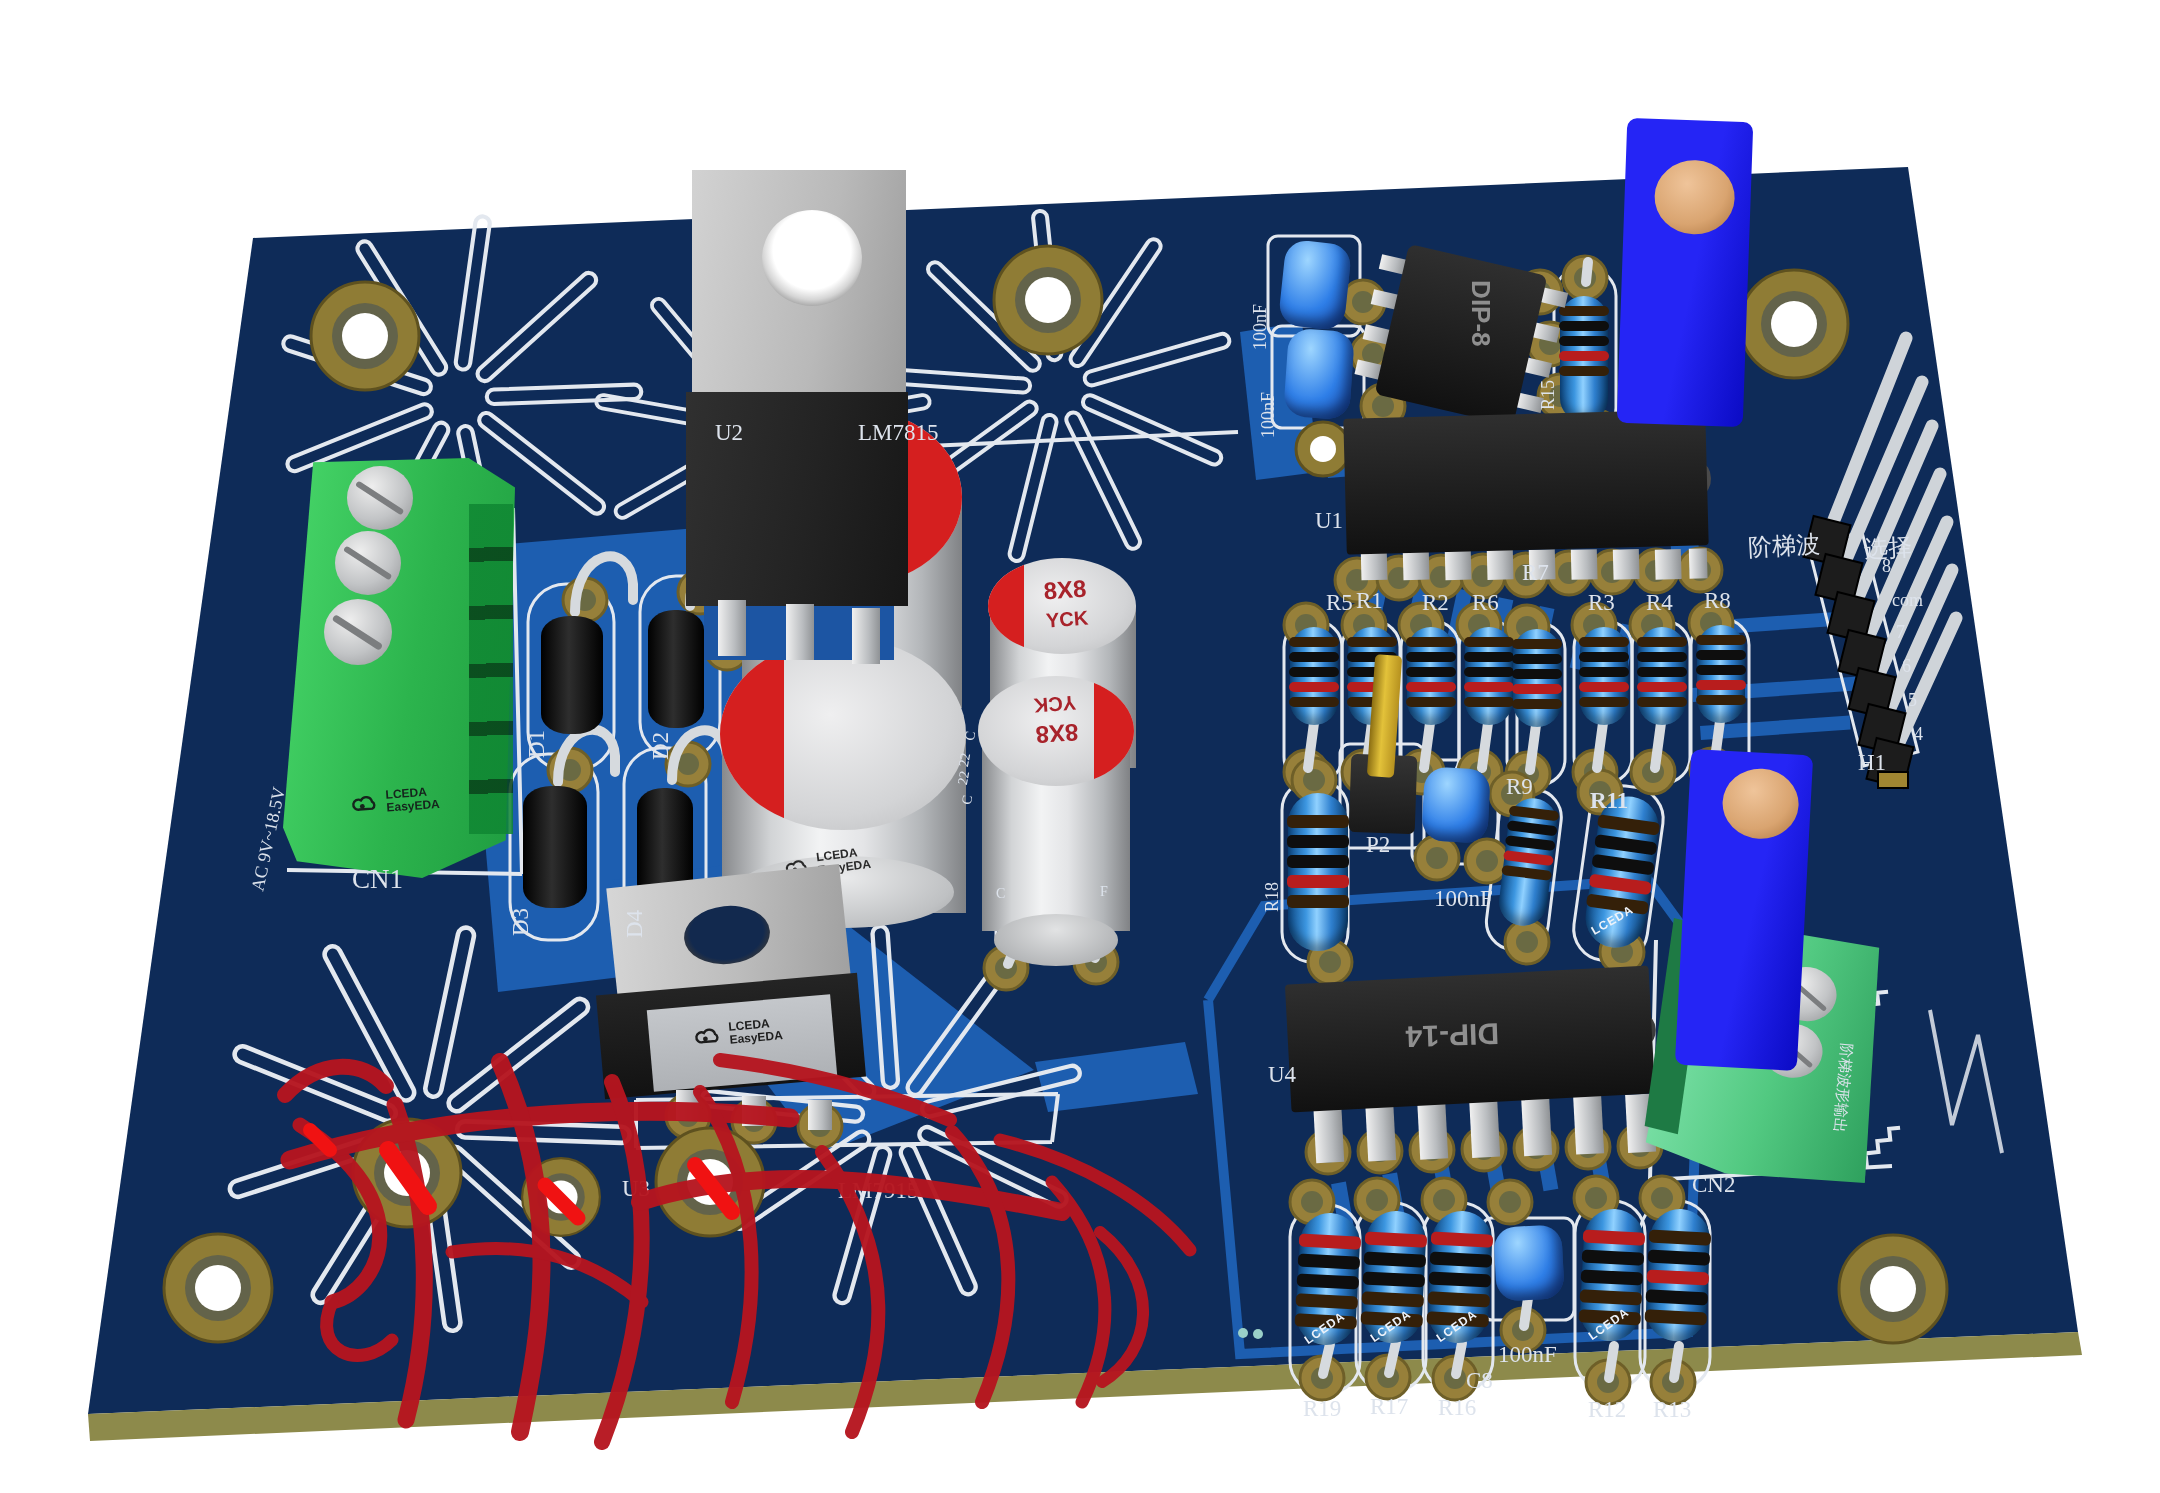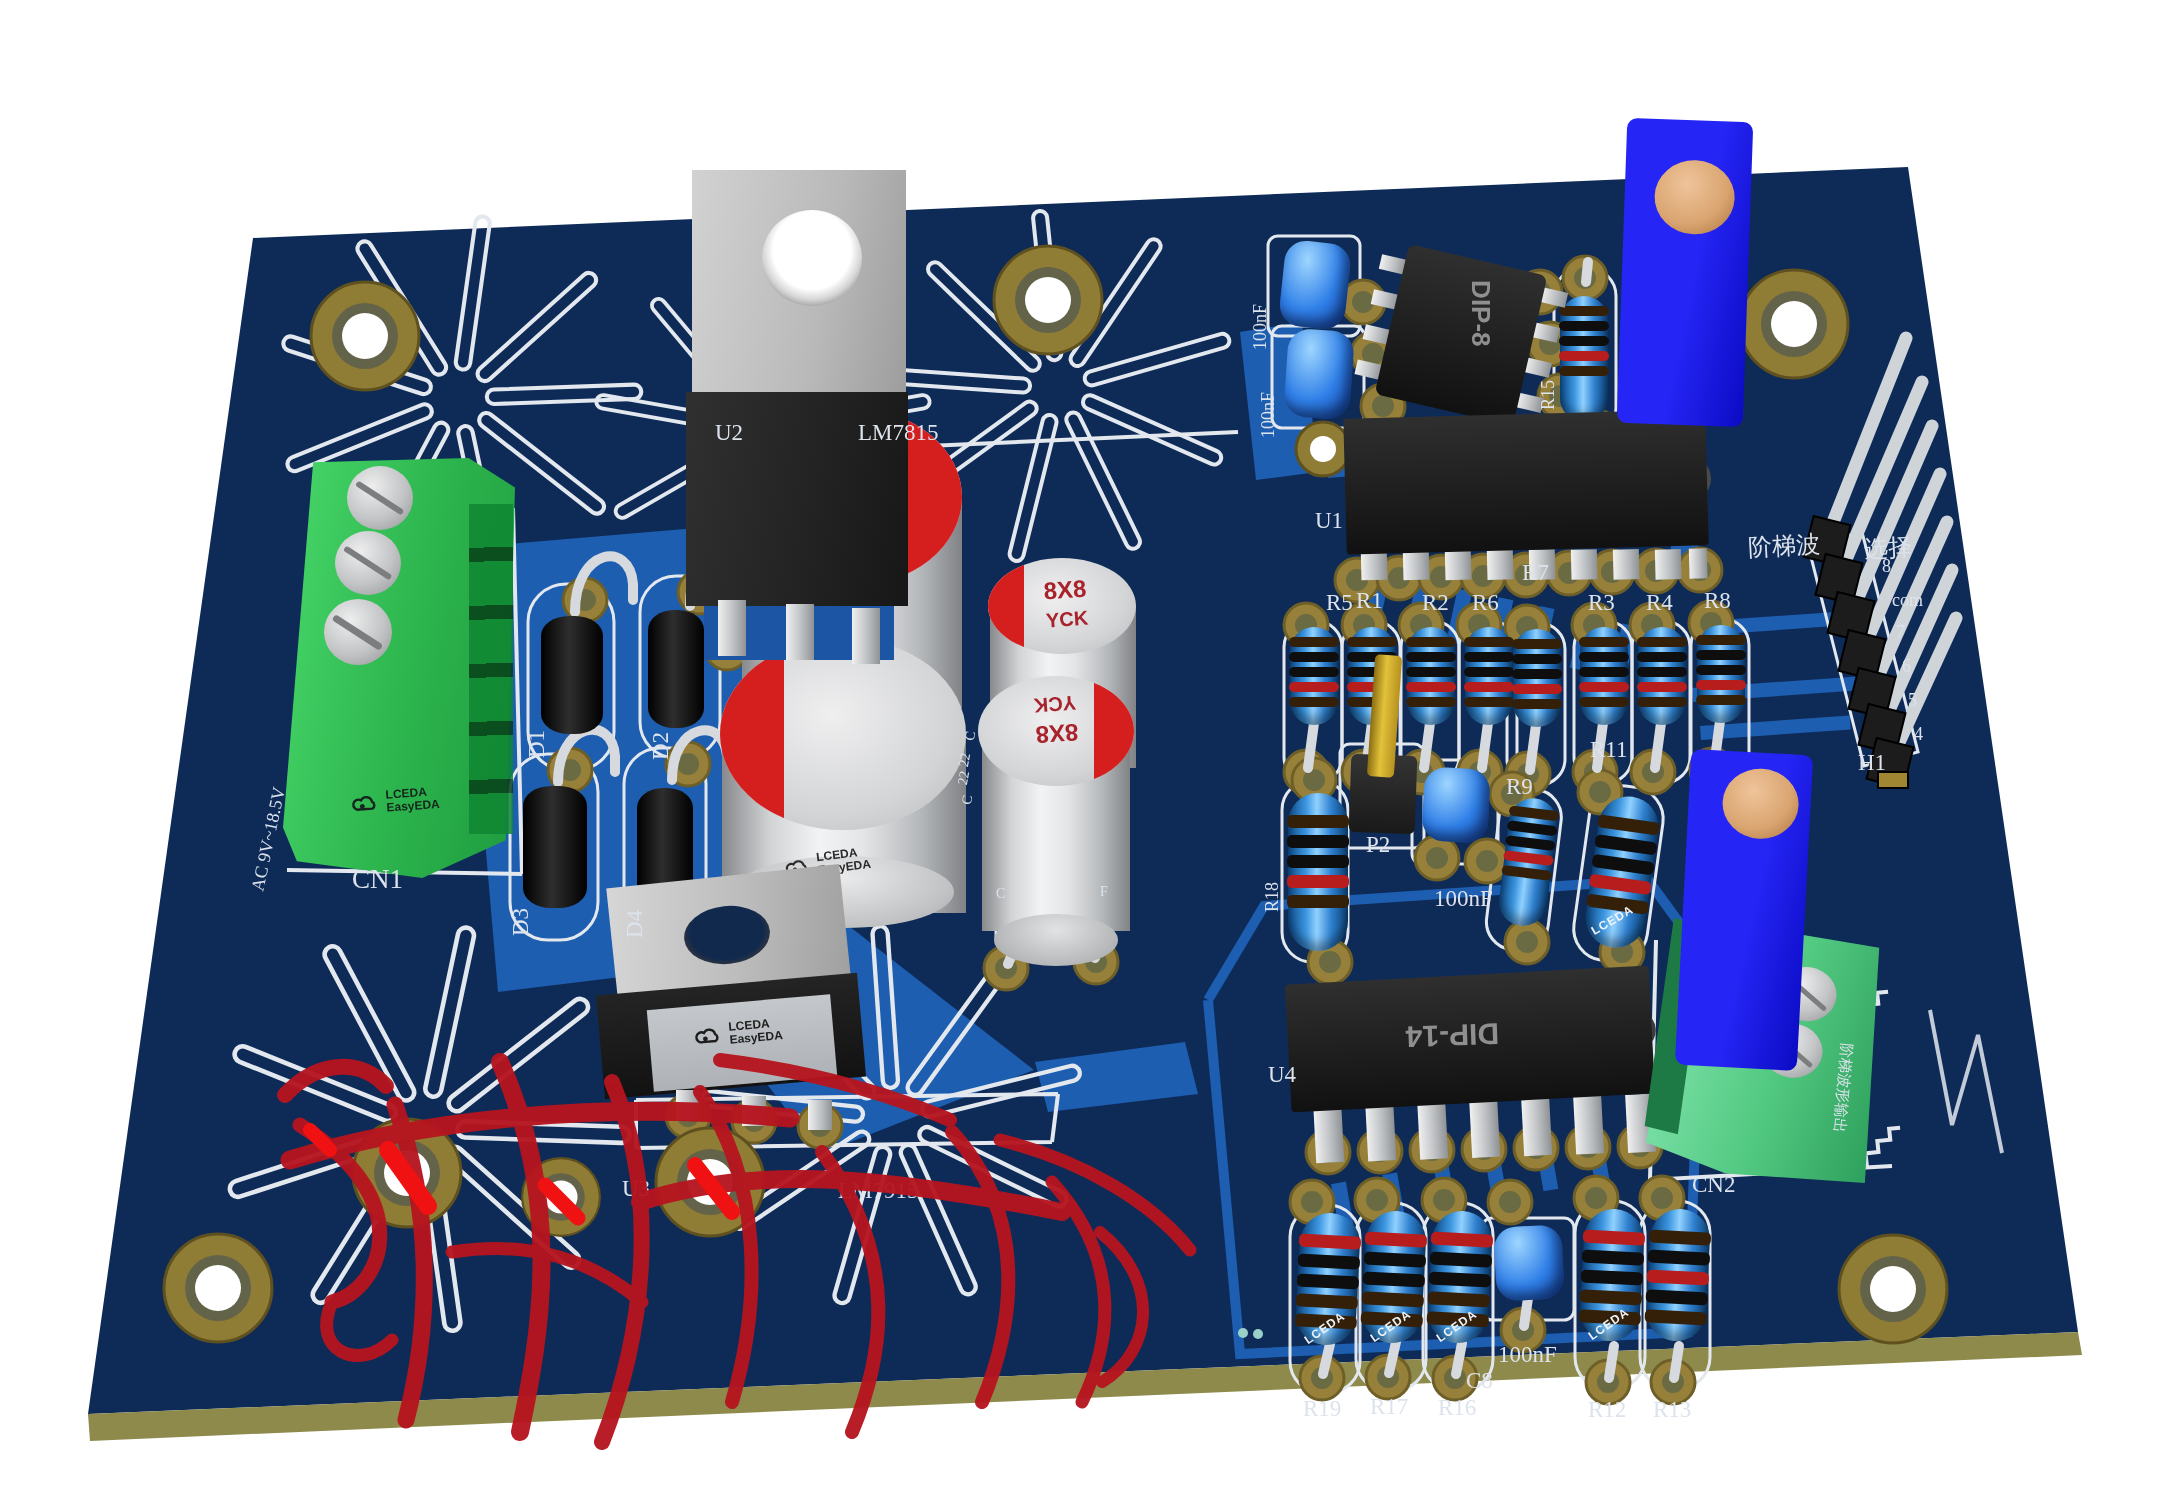--- a/index.html
+++ b/index.html
@@ -669,21 +669,21 @@
   <span class="lbl" style="left:1298px;top:590px;margin-left:28px;">R5</span>
   <span class="lbl" style="left:1356px;top:588px;">R1</span>
   <span class="lbl" style="left:1414px;top:590px;margin-left:8px;">R2</span>
   <span class="lbl" style="left:1472px;top:590px;">R6</span>
   <span class="lbl" style="left:1522px;top:560px;">R7</span>
   <span class="lbl" style="left:1588px;top:590px;">R3</span>
   <span class="lbl" style="left:1646px;top:590px;">R4</span>
   <span class="lbl" style="left:1704px;top:588px;">R8</span>
 
   <span class="lbl" style="left:1506px;top:774px;">R9</span>
-  <span class="lbl" style="left:1590px;top:737px;">R11</span>
+  <span class="lbl" style="left:1590px;top:788px;font-weight:bold;">R11</span>
   <span class="lbl" style="left:1366px;top:832px;">P2</span>
   <span class="lbl" style="left:1434px;top:886px;">100nF</span>
 
   <span class="lbl" style="left:1303px;top:1396px;">R19</span>
   <span class="lbl" style="left:1370px;top:1394px;">R17</span>
   <span class="lbl" style="left:1438px;top:1395px;">R16</span>
   <span class="lbl" style="left:1498px;top:1342px;">100nF</span>
   <span class="lbl" style="left:1466px;top:1368px;">C8</span>
   <span class="lbl" style="left:1588px;top:1397px;">R12</span>
   <span class="lbl" style="left:1653px;top:1397px;">R13</span>

